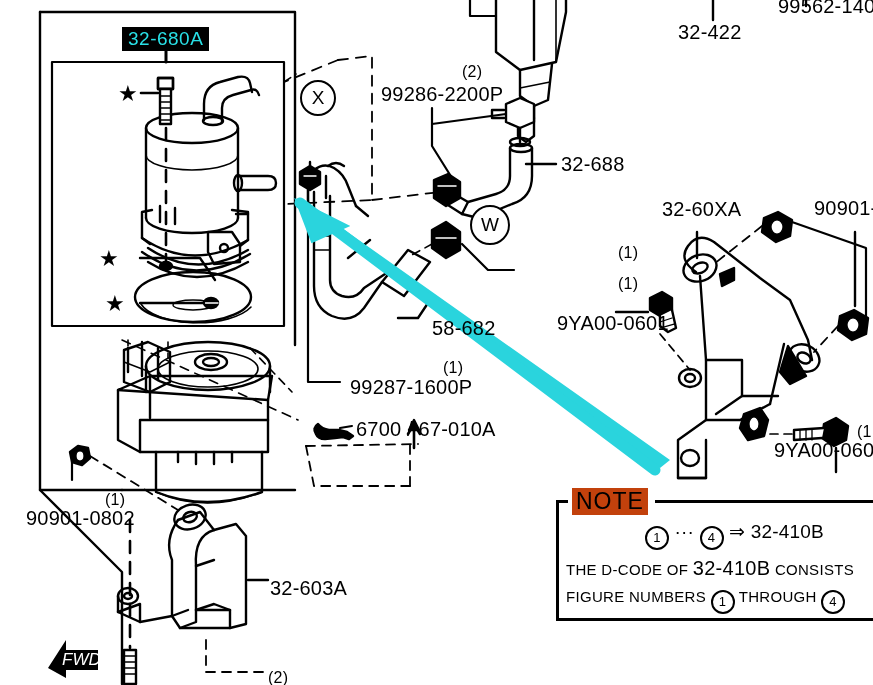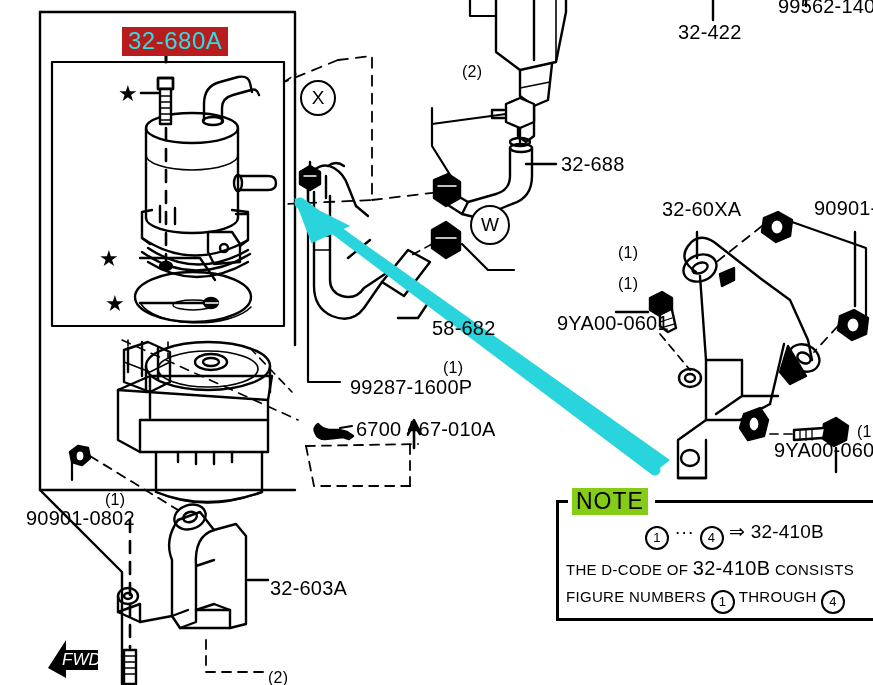--- a/index.html
+++ b/index.html
@@ -29,23 +29,23 @@
     line-height:1;
     user-select:none;
   }
   .pn{ font-size:20px; font-weight:400; }
   .qty{ font-size:16px; }
   .note-txt{ font-size:15px; letter-spacing:0.3px; }
   .note-big{ font-size:19px; }
   
   .hl{
     position:absolute;
-    background:#b91c1c;
+    background:#000000;
     color:#29e0e6;
-    font-size:24px;
+    font-size:19px;
     font-family:"Liberation Sans", sans-serif;
     padding:2px 6px 3px 6px;
     letter-spacing:0.5px;
     line-height:1;
   }
   .star{
     position:absolute;
     font-size:22px;
     color:#000;
     line-height:1;
@@ -75,21 +75,21 @@
     position:absolute;
     border-left:3px solid #000;
     border-bottom:3px solid #000;
     border-right:3px solid #000;
   }
   .note-top-l{position:absolute;border-top:3px solid #000;}
   .note-top-r{position:absolute;border-top:3px solid #000;}
   .note-title{
     position:absolute;
     font-size:23px;
-    background:#84cc16;
+    background:#c2410c;
     padding:0 4px;
     letter-spacing:1px;
   }
   .fwd{
     position:absolute;
     font-size:17px;
     font-style:italic;
     font-weight:normal;
     color:#000;
   }
@@ -387,20 +387,21 @@
   <div class="circ" style="left:300px;top:80px;width:32px;height:32px;">
     <span>X</span>
   </div>
   <div class="circ" style="left:470px;top:205px;width:36px;height:36px;">
     <span>W</span>
   </div>
 
   <div class="hl" style="left:122px;top:27px;">32-680A</div>
 
   <div class="lbl qty" style="left:462px;top:64px;">(2)</div>
+  <div class="lbl pn" style="left:381px;top:84px;">99286-2200P</div>
 
   <div class="lbl pn" style="left:678px;top:22px;">32-422</div>
   <div class="lbl pn" style="left:778px;top:-4px;">99562-140</div>
   <div class="lbl pn" style="left:561px;top:154px;">32-688</div>
 
   <div class="lbl pn" style="left:662px;top:199px;">32-60XA</div>
   <div class="lbl pn" style="left:814px;top:198px;">90901-0</div>
 
   <div class="lbl qty" style="left:618px;top:245px;">(1)</div>
 

